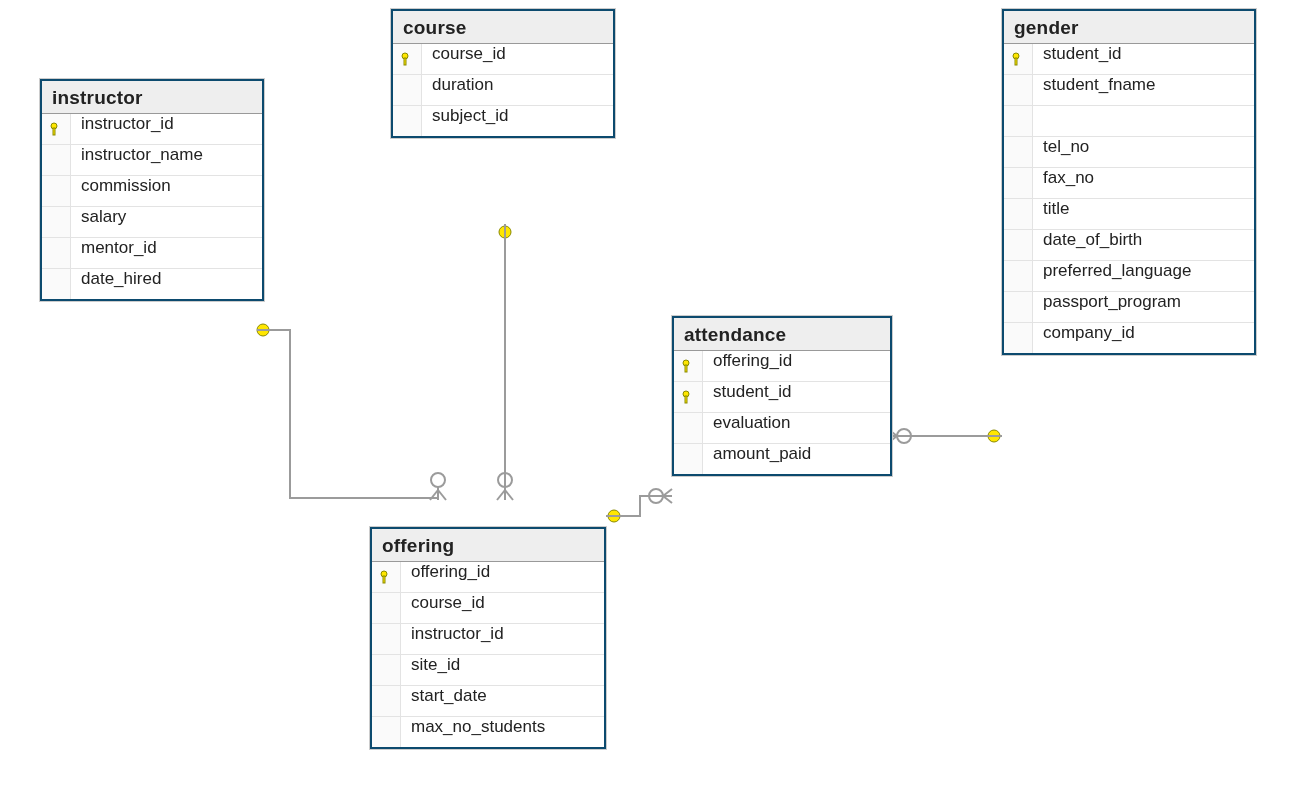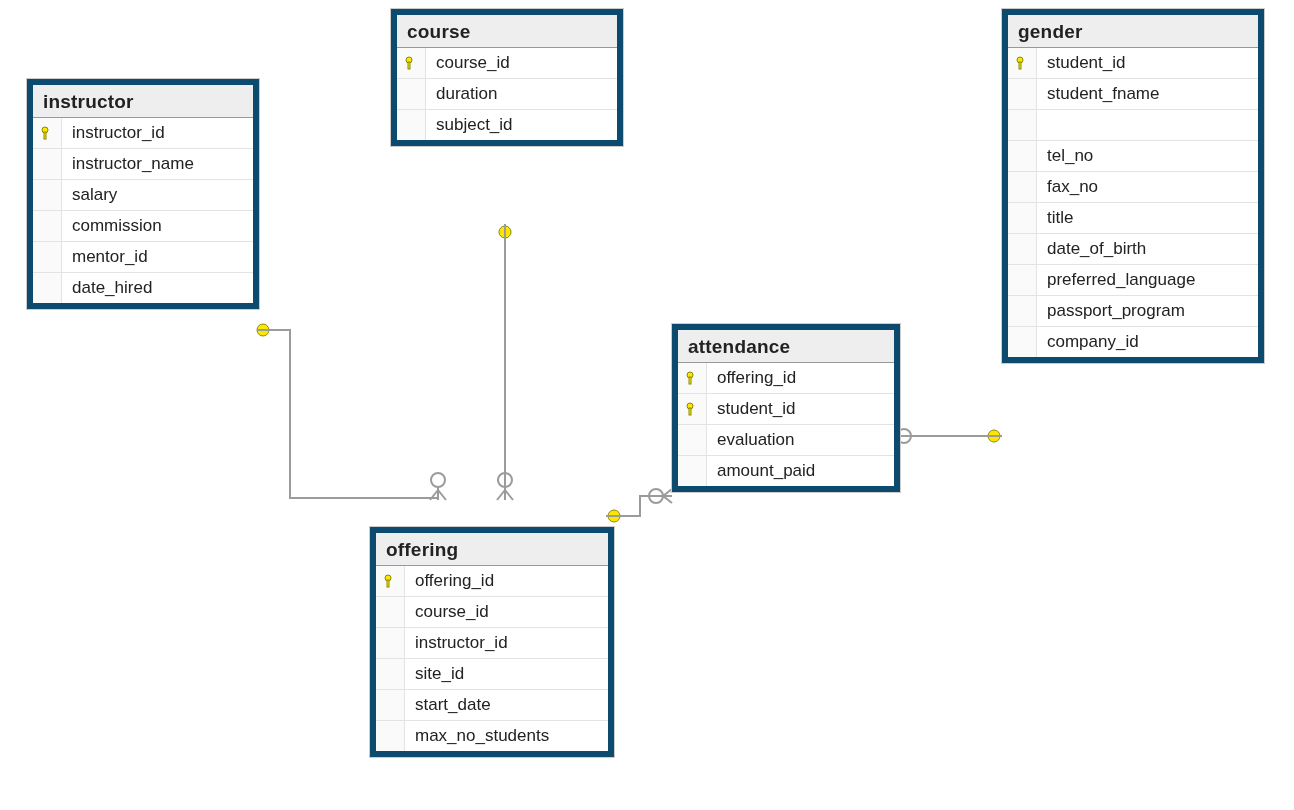--- a/index.html
+++ b/index.html
@@ -1,19 +1,19 @@
 <!DOCTYPE html>
 <html><head>
 <meta charset="utf-8">
 <style>
   html,body{margin:0;padding:0;width:1294px;height:810px;background:#fff;font-family:"Segoe UI",Arial,sans-serif;font-size:17px;color:#222;overflow:hidden}
   .canvas{position:relative;width:1294px;height:810px}
-  .table{position:absolute;background:#fff;border:6px solid #0c4a6e;box-shadow:0 0 0 1px #ccc}
+  .table{position:absolute;background:#fff;border:2px solid #0c4a6e;box-shadow:0 0 0 1px #ccc}
   .table-header{background:#eee;border-bottom:1px solid #999;font-weight:700;font-size:19px;padding:6px 10px 4px 10px;letter-spacing:.2px}
-  .row{display:flex;align-items:center;border-bottom:1px solid #e3e3e3;height:30px}
+  .row{display:flex;border-bottom:1px solid #e3e3e3;height:30px}
   .row:last-child{border-bottom:none}
   .key-cell{width:28px;display:flex;align-items:center;justify-content:center;border-right:1px solid #e3e3e3;height:100%;background:#fafafa}
   .field-cell{padding:0 10px;flex:1}
   svg.connectors{position:absolute;left:0;top:0;width:1294px;height:810px;pointer-events:none}
   .conn{stroke:#9b9b9b;stroke-width:2;fill:none}
   .key-end{fill:#ffe600;stroke:#8a8a00;stroke-width:1}
   .crow{stroke:#9b9b9b;stroke-width:2;fill:none}
 </style>
 </head>
 <body>
@@ -50,43 +50,43 @@
 
     <path class="conn" d="M 1002 436 L 888 436"></path>
     <circle class="key-end" cx="994" cy="436" r="6"></circle>
     <line class="conn" x1="1002" y1="436" x2="986" y2="436"></line>
     <circle class="crow" cx="904" cy="436" r="7"></circle>
     <line class="conn" x1="897" y1="436" x2="888" y2="436"></line>
     <line class="conn" x1="888" y1="429" x2="897" y2="436"></line>
     <line class="conn" x1="888" y1="443" x2="897" y2="436"></line>
   </svg>
 
-  <div class="table" style="left:27px;top:79px;width:220px">
+  <div class="table" style="left:40px;top:79px;width:220px">
     <div class="table-header">instructor</div>
     <div>
       <div class="row">
           <div class="key-cell">
             <svg width="12" height="14" viewBox="0 0 12 14">
               <circle cx="4" cy="4" r="3" fill="#ffe600" stroke="#8a8a00"></circle>
               <rect x="3" y="6" width="2" height="7" fill="#ffe600" stroke="#8a8a00"></rect>
             </svg>
           </div>
           <div class="field-cell">instructor_id</div>
         </div>
       <div class="row">
           <div class="key-cell"></div>
           <div class="field-cell">instructor_name</div>
         </div>
       <div class="row">
           <div class="key-cell"></div>
+          <div class="field-cell">commission</div>
+        </div>
+      <div class="row">
+          <div class="key-cell"></div>
           <div class="field-cell">salary</div>
-        </div>
-      <div class="row">
-          <div class="key-cell"></div>
-          <div class="field-cell">commission</div>
         </div>
       <div class="row">
           <div class="key-cell"></div>
           <div class="field-cell">mentor_id</div>
         </div>
       <div class="row">
           <div class="key-cell"></div>
           <div class="field-cell">date_hired</div>
         </div>
     </div>
@@ -143,21 +143,21 @@
           <div class="key-cell"></div>
           <div class="field-cell">start_date</div>
         </div>
       <div class="row">
           <div class="key-cell"></div>
           <div class="field-cell">max_no_students</div>
         </div>
     </div>
   </div>
 
-  <div class="table" style="left:672px;top:324px;width:216px">
+  <div class="table" style="left:672px;top:316px;width:216px">
     <div class="table-header">attendance</div>
     <div>
       <div class="row">
           <div class="key-cell">
             <svg width="12" height="14" viewBox="0 0 12 14">
               <circle cx="4" cy="4" r="3" fill="#ffe600" stroke="#8a8a00"></circle>
               <rect x="3" y="6" width="2" height="7" fill="#ffe600" stroke="#8a8a00"></rect>
             </svg>
           </div>
           <div class="field-cell">offering_id</div>

